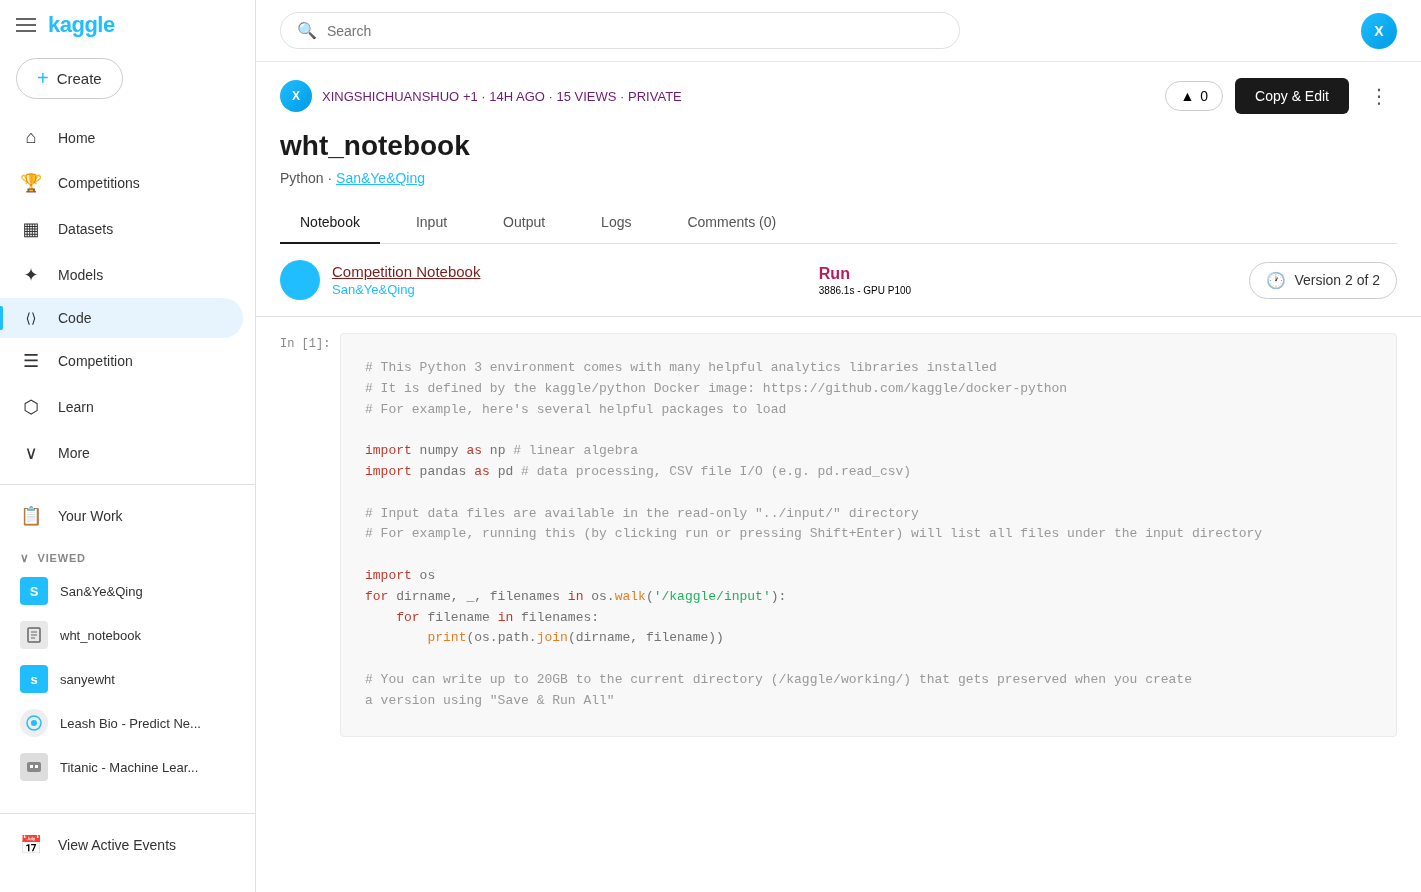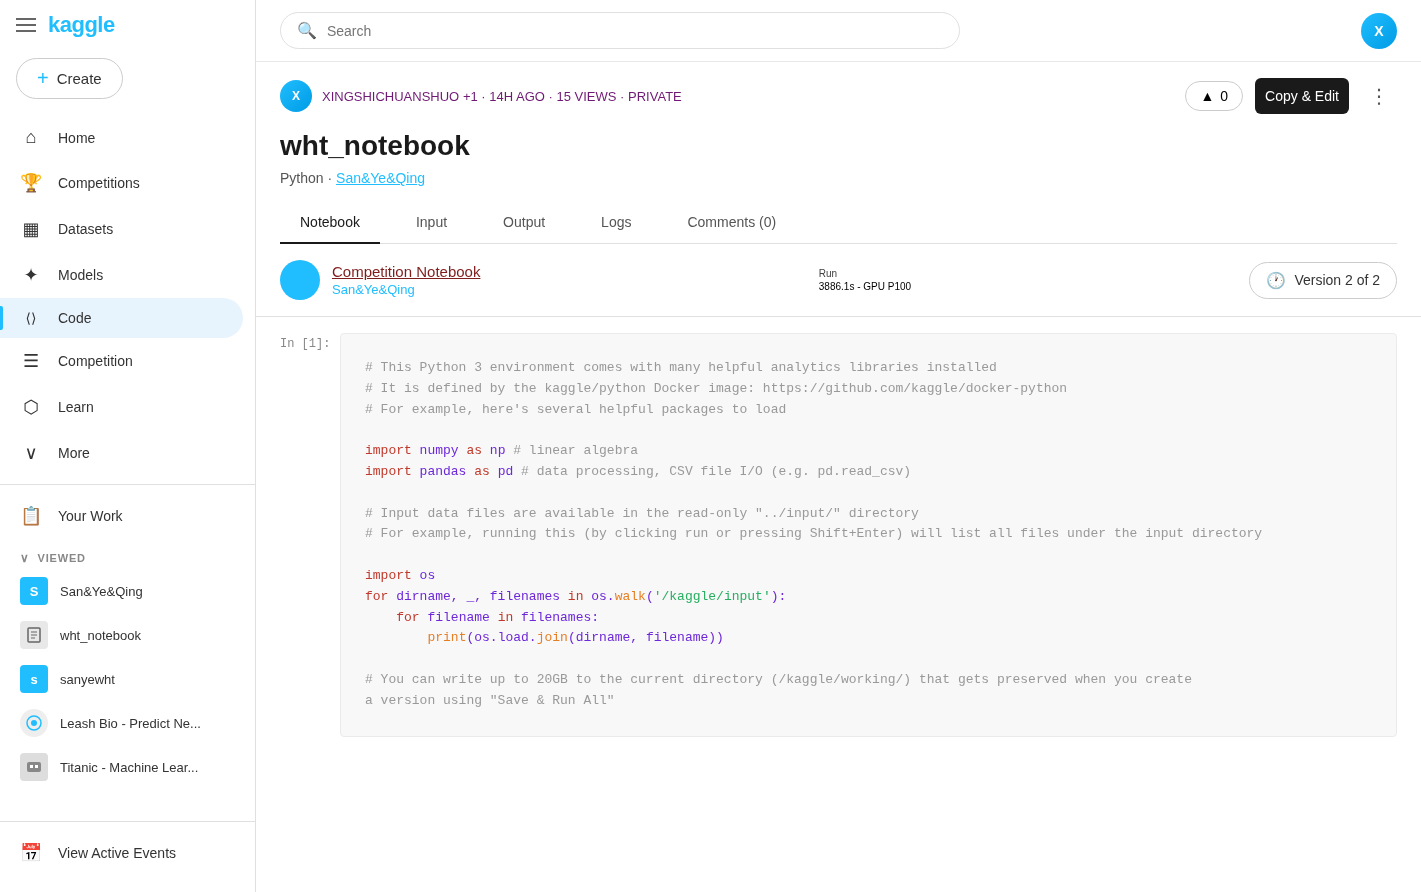--- a/index.html
+++ b/index.html
@@ -8,21 +8,21 @@
     
     .sidebar {
       width: 256px;
       min-width: 256px;
       height: 100%;
       background: #fff;
       border-right: 1px solid #e0e0e0;
       display: flex;
       flex-direction: column;
       overflow-y: auto;
-      padding-bottom: 16px;
+      padding-bottom: 24px;
     }
     .sidebar-header {
       display: flex;
       align-items: center;
       padding: 12px 16px;
       gap: 12px;
     }
     .hamburger-icon {
       display: flex; flex-direction: column; gap: 4px; cursor: pointer;
     }
@@ -128,21 +128,21 @@
     .meta-text { font-size: 13px; color: #701a75; }
     .meta-actions { display: flex; align-items: center; gap: 12px; }
     .vote-btn {
       display: flex; align-items: center; gap: 6px;
       border: 1.5px solid #ccc; border-radius: 24px;
       padding: 6px 14px; cursor: pointer; font-size: 14px; background: #fff;
     }
     .copy-edit-btn {
       background: #1a1a1a; color: #fff;
       border: none; border-radius: 6px;
-      padding: 10px 10px; font-size: 14px; font-weight: 500;
+      padding: 10px 20px; font-size: 14px; font-weight: 500;
       cursor: pointer;
     }
     .more-btn {
       cursor: pointer; font-size: 20px; color: #555; padding: 4px 8px;
     }
 
     .notebook-title { font-size: 28px; font-weight: 600; color: #1a1a1a; margin-bottom: 8px; }
     .notebook-subtitle { font-size: 14px; color: #555; }
     .notebook-subtitle a { color: #20beff; text-decoration: underline; cursor: pointer; }
 
@@ -166,21 +166,21 @@
       border-bottom: 1px solid #e0e0e0;
     }
     .info-left { display: flex; align-items: center; gap: 12px; }
     .info-dot {
       width: 40px; height: 40px; border-radius: 50%;
       background: #20beff; flex-shrink: 0;
     }
     .info-type { font-size: 15px; font-weight: 500; color: #7f1d1d; text-decoration: underline; }
     .info-author { font-size: 13px; color: #20beff; cursor: pointer; margin-top: 2px; }
     .info-center { display: flex; flex-direction: column; gap: 2px; }
-    .info-run-label { font-size: 10px; color: #404040; font-weight: 400; }
+    .info-run-label { font-size: 16px; color: #be185d; font-weight: 700; }
     .info-run-value { font-size: 10px; color: #000000; }
     .version-btn {
       display: flex; align-items: center; gap: 8px;
       border: 1.5px solid #ccc; border-radius: 24px;
       padding: 8px 16px; cursor: pointer; font-size: 14px; color: #333; background: #fff;
     }
     .version-btn .clock-icon { font-size: 16px; }
 
     
     .code-area {
@@ -194,21 +194,21 @@
     .cell-label { color: #888; font-size: 12px; padding-top: 4px; min-width: 60px; }
     .cell-content {
       background: #f8f8f8; border-radius: 4px;
       padding: 24px; flex: 1; line-height: 1.6;
       border: 1px solid #ebebeb;
     }
     .code-comment { color: #999; }
     .code-keyword { color: #c0392b; }
     .code-string { color: #27ae60; }
     .code-func { color: #e67e22; }
-    .code-normal { color: #6d28d9; }
+    .code-normal { color: #737373; }
     .code-line { display: block; }
 
     
     ::-webkit-scrollbar { width: 8px; }
     ::-webkit-scrollbar-track { background: #f1f1f1; }
     ::-webkit-scrollbar-thumb { background: #ccc; border-radius: 4px; }
 
     .sidebar-active-bar {
       position: absolute; left: 0; top: 50%; transform: translateY(-50%);
       width: 3px; height: 60%; background: #20beff; border-radius: 0 2px 2px 0;
@@ -409,20 +409,20 @@
         <span class="code-line">&nbsp;</span>
         <span class="code-line"><span class="code-keyword">import</span><span class="code-normal"> numpy </span><span class="code-keyword">as</span><span class="code-normal"> np </span><span class="code-comment"># linear algebra</span></span>
         <span class="code-line"><span class="code-keyword">import</span><span class="code-normal"> pandas </span><span class="code-keyword">as</span><span class="code-normal"> pd </span><span class="code-comment"># data processing, CSV file I/O (e.g. pd.read_csv)</span></span>
         <span class="code-line">&nbsp;</span>
         <span class="code-line code-comment"># Input data files are available in the read-only "../input/" directory</span>
         <span class="code-line code-comment"># For example, running this (by clicking run or pressing Shift+Enter) will list all files under the input directory</span>
         <span class="code-line">&nbsp;</span>
         <span class="code-line"><span class="code-keyword">import</span><span class="code-normal"> os</span></span>
         <span class="code-line"><span class="code-keyword">for</span><span class="code-normal"> dirname, _, filenames </span><span class="code-keyword">in</span><span class="code-normal"> os.</span><span class="code-func">walk</span><span class="code-normal">(</span><span class="code-string">'/kaggle/input'</span><span class="code-normal">):</span></span>
         <span class="code-line"><span class="code-normal">&nbsp;&nbsp;&nbsp;&nbsp;</span><span class="code-keyword">for</span><span class="code-normal"> filename </span><span class="code-keyword">in</span><span class="code-normal"> filenames:</span></span>
-        <span class="code-line"><span class="code-normal">&nbsp;&nbsp;&nbsp;&nbsp;&nbsp;&nbsp;&nbsp;&nbsp;</span><span class="code-func">print</span><span class="code-normal">(os.load.</span><span class="code-func">join</span><span class="code-normal">(dirname, filename))</span></span>
+        <span class="code-line"><span class="code-normal">&nbsp;&nbsp;&nbsp;&nbsp;&nbsp;&nbsp;&nbsp;&nbsp;</span><span class="code-func">print</span><span class="code-normal">(os.path.</span><span class="code-func">join</span><span class="code-normal">(dirname, filename))</span></span>
         <span class="code-line">&nbsp;</span>
         <span class="code-line code-comment"># You can write up to 20GB to the current directory (/kaggle/working/) that gets preserved when you create</span>
         <span class="code-line code-comment">a version using "Save &amp; Run All"</span>
       </div>
     </div>
   </div>
 </div>
 
 </body></html>

